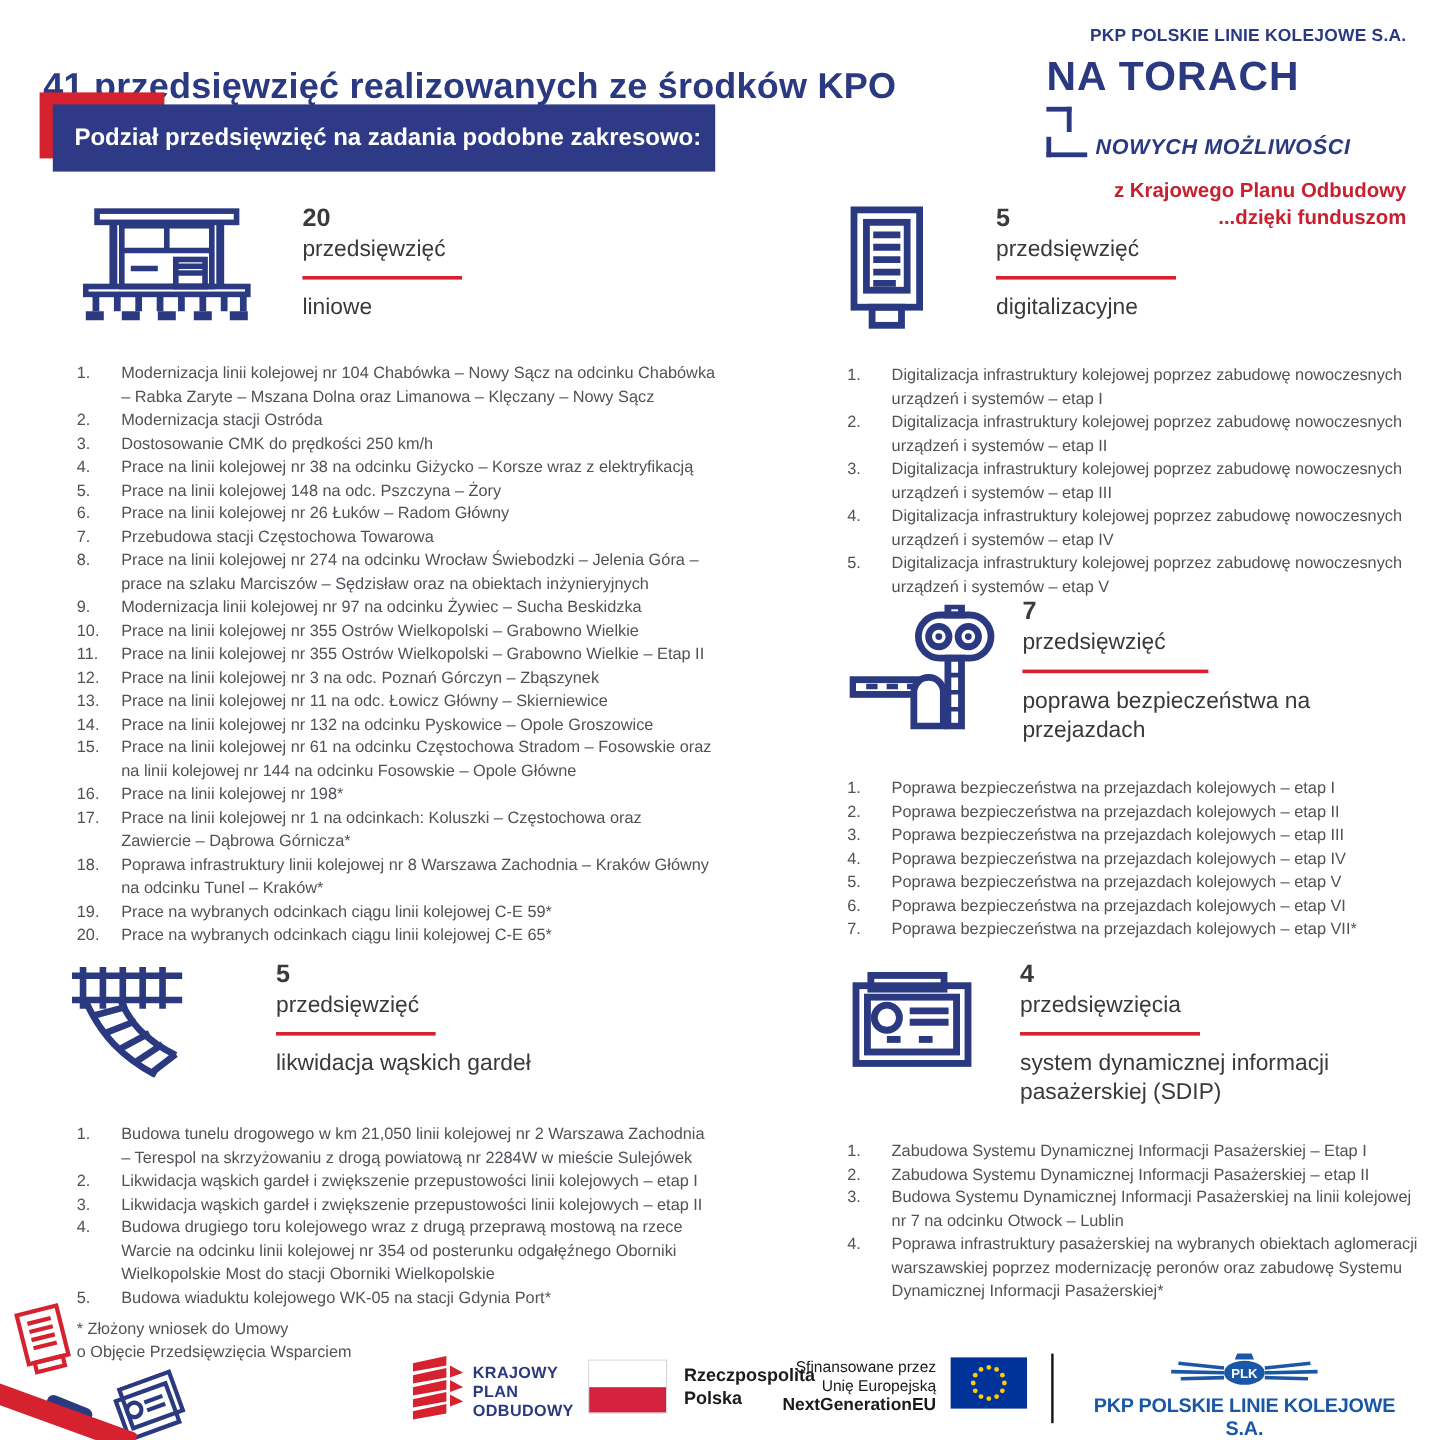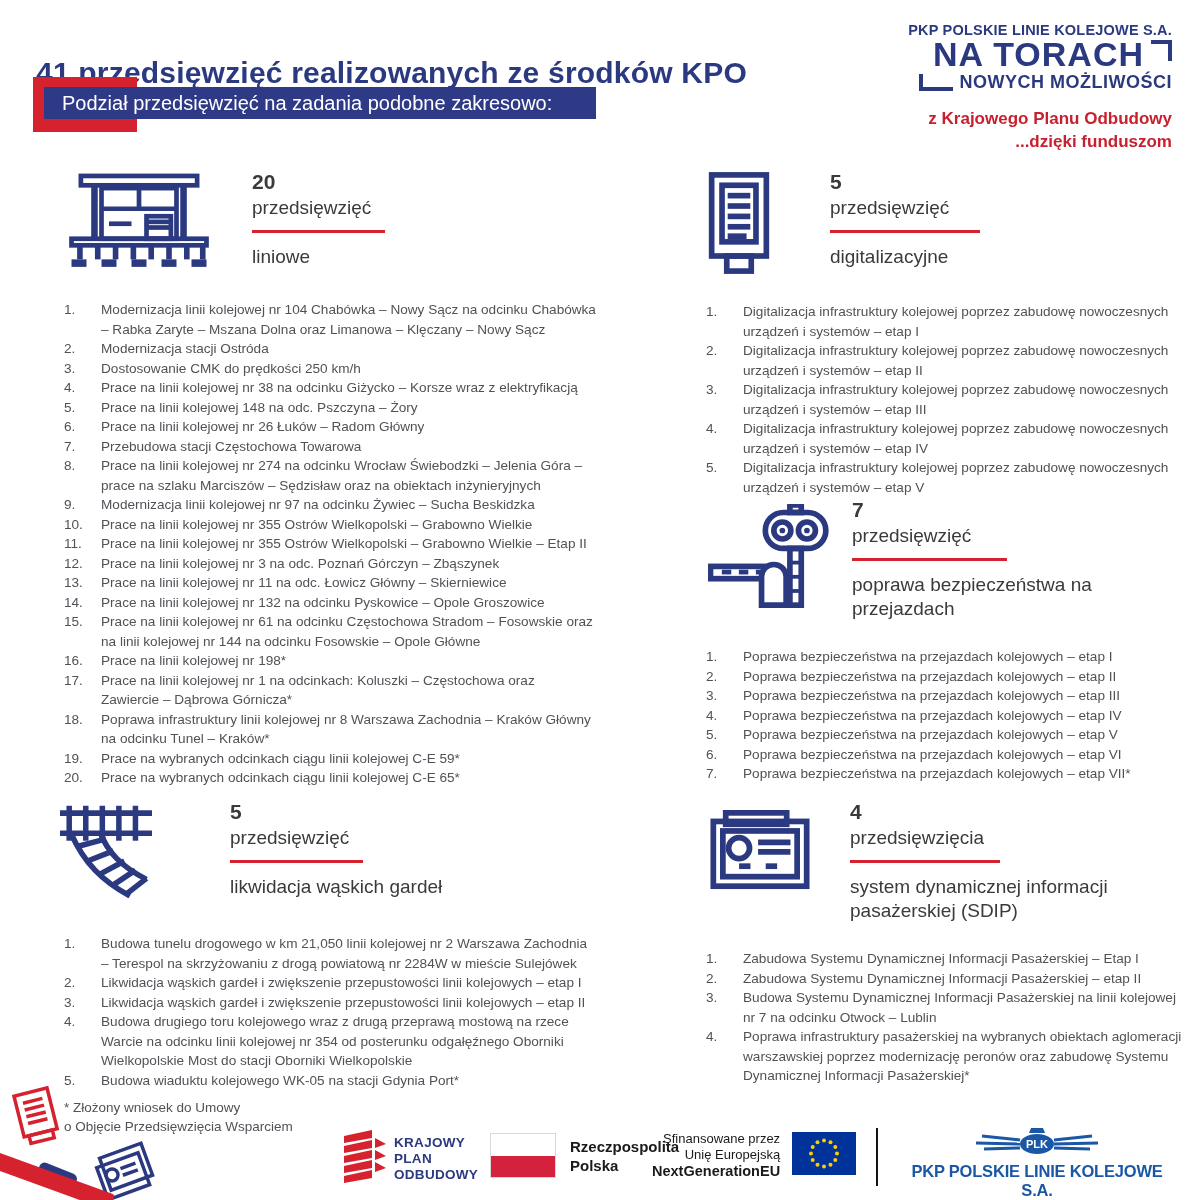--- a/index.html
+++ b/index.html
@@ -1,29 +1,29 @@
 <!DOCTYPE html>
 <html><head>
 <meta charset="utf-8">
 <style>
   html,body{margin:0;padding:0;background:#fff;}
   .page{position:relative;width:1200px;height:1200px;background:#ffffff;overflow:hidden;
         font-family:"Liberation Sans",sans-serif;color:#515257;}
   
   .title{position:absolute;left:36px;top:24px;font-size:30px;font-weight:800;color:#2b3a80;letter-spacing:.2px;margin-top:32px;}
   .banner-red{position:absolute;left:33px;top:77px;width:104px;height:55px;background:#d6212f;}
-  .banner{position:absolute;left:44px;top:87px;width:534px;height:32px;background:#2e3a86;color:#fff;
-          font-size:20px;display:flex;align-items:center;padding-left:18px;}
+  .banner{position:absolute;left:44px;top:87px;width:534px;height:56px;background:#2e3a86;color:#fff;
+          font-size:20px;display:flex;align-items:center;padding-left:18px;font-weight:bold;}
   
   .brand{position:absolute;right:28px;top:22px;width:300px;text-align:right;}
   .brand-company{font-size:14.5px;font-weight:700;color:#2b3a80;letter-spacing:.2px;}
-  .slogan1{display:flex;justify-content:flex-end;align-items:flex-start;gap:7px;}
+  .slogan1{margin-top:10px;display:flex;align-items:flex-start;gap:7px;flex-direction:column;}
   .slogan1 .txt{font-size:34px;line-height:32px;font-weight:800;color:#2b3a80;letter-spacing:1px;}
   .br-tr{width:17px;height:17px;border-top:4px solid #2b3a80;border-right:4px solid #2b3a80;margin-top:2px;}
-  .slogan2{margin-top:2px;display:flex;justify-content:flex-end;align-items:flex-end;gap:7px;}
+  .slogan2{margin-top:2px;display:flex;justify-content:flex-start;align-items:flex-end;gap:7px;font-style:italic;}
   .slogan2 .txt{font-size:18px;font-weight:600;color:#2b3a80;letter-spacing:.5px;}
   .br-bl{width:30px;height:13px;border-left:4px solid #2b3a80;border-bottom:4px solid #2b3a80;margin-bottom:2px;}
   .funding{margin-top:14px;font-size:17px;line-height:23px;font-weight:700;color:#c8202f;}
   
   .sec{position:absolute;}
   .sec-head{display:flex;align-items:flex-start;}
   .cnt{font-size:21px;font-weight:800;color:#3a3a3c;}
   .clabel{font-size:19px;color:#3a3a3c;margin-top:3px;}
   .rline{height:3px;background:#d6212f;margin:11px 0 12px;}
   .cat{font-size:19px;color:#3a3a3c;line-height:24px;}

